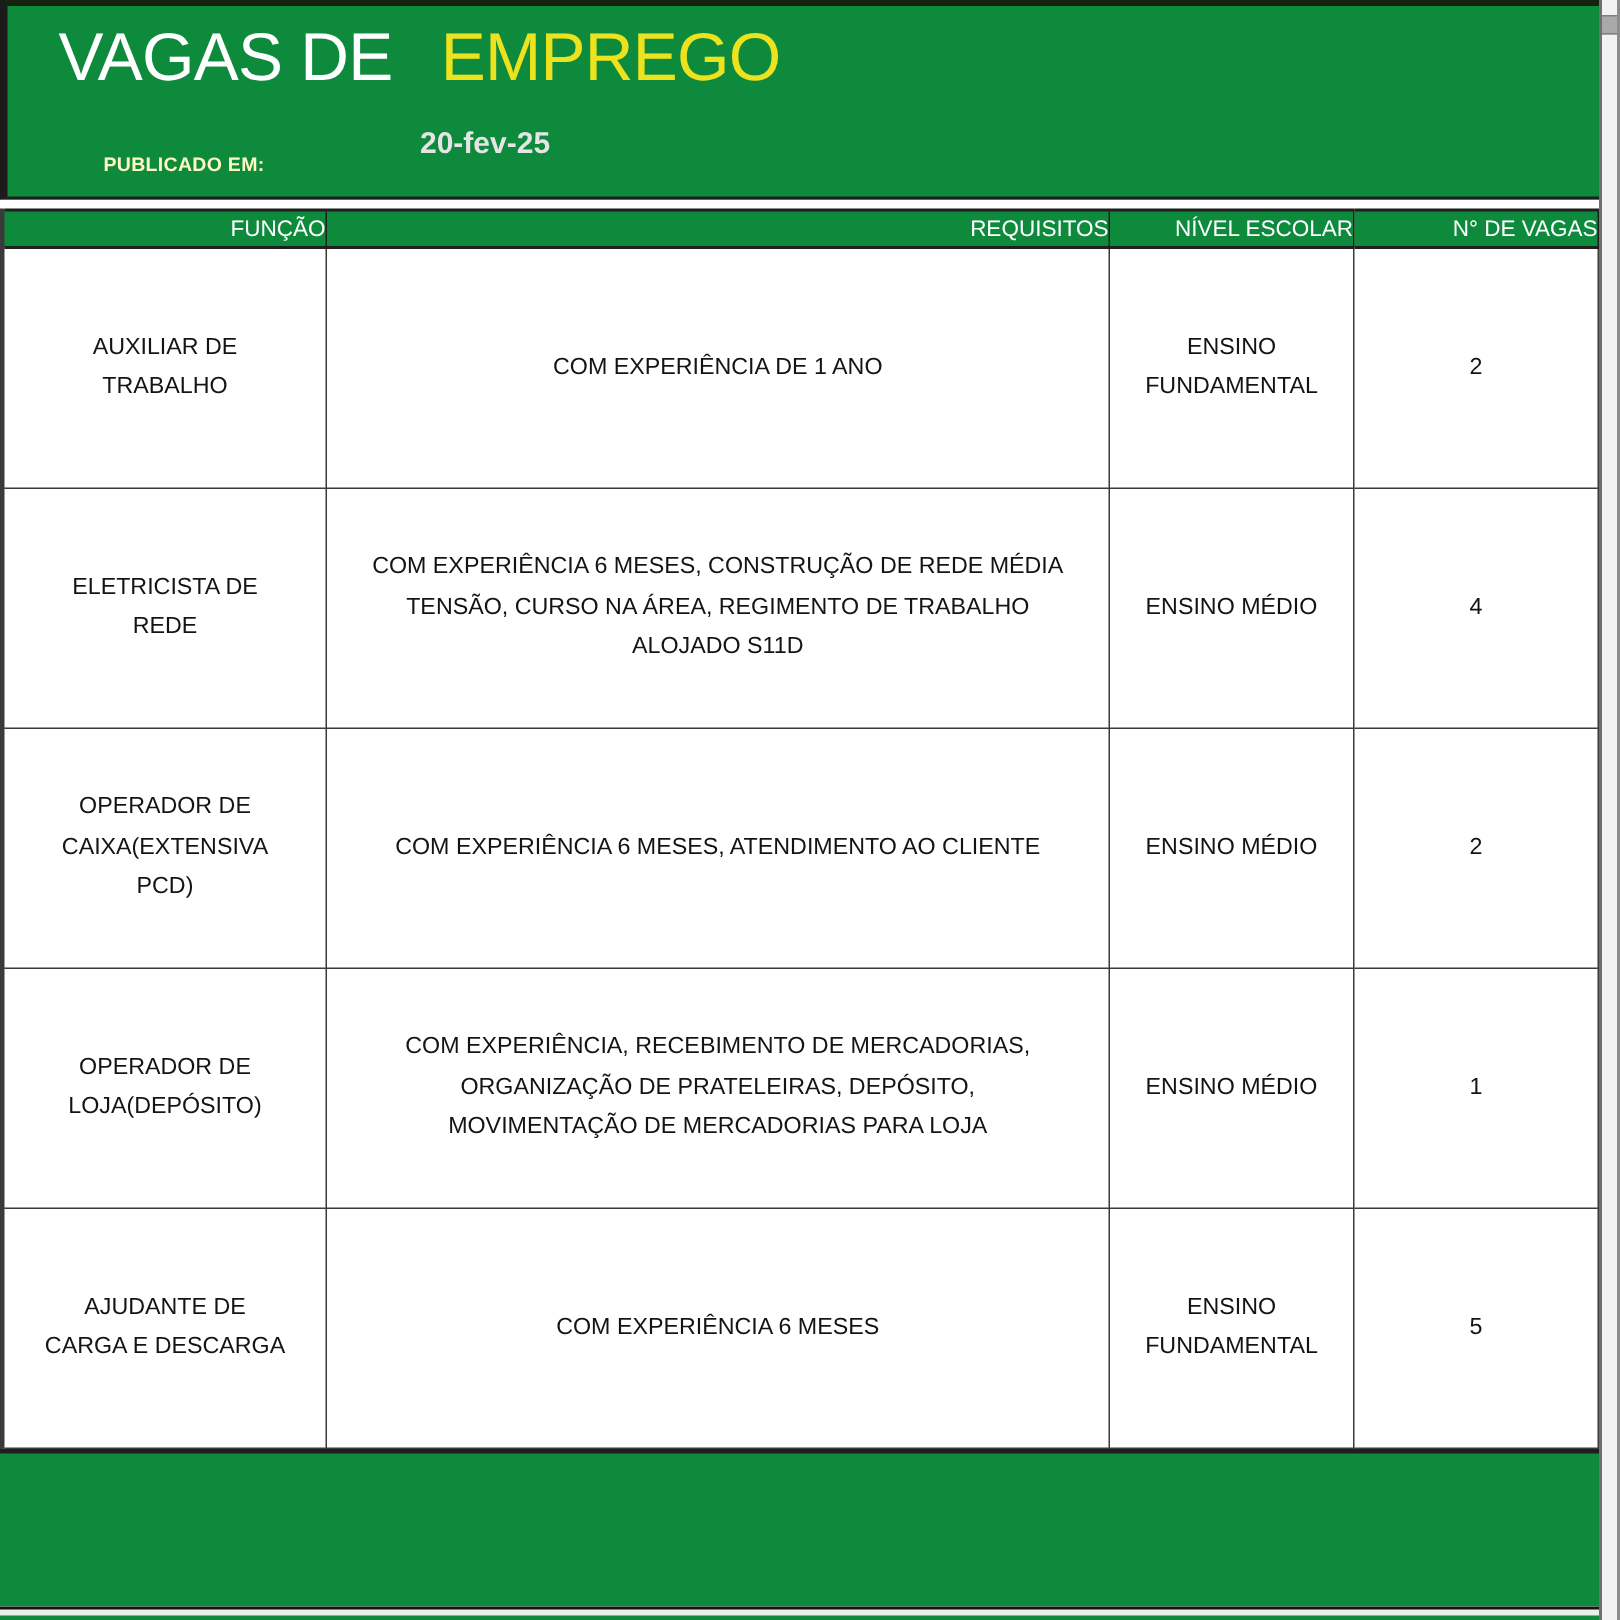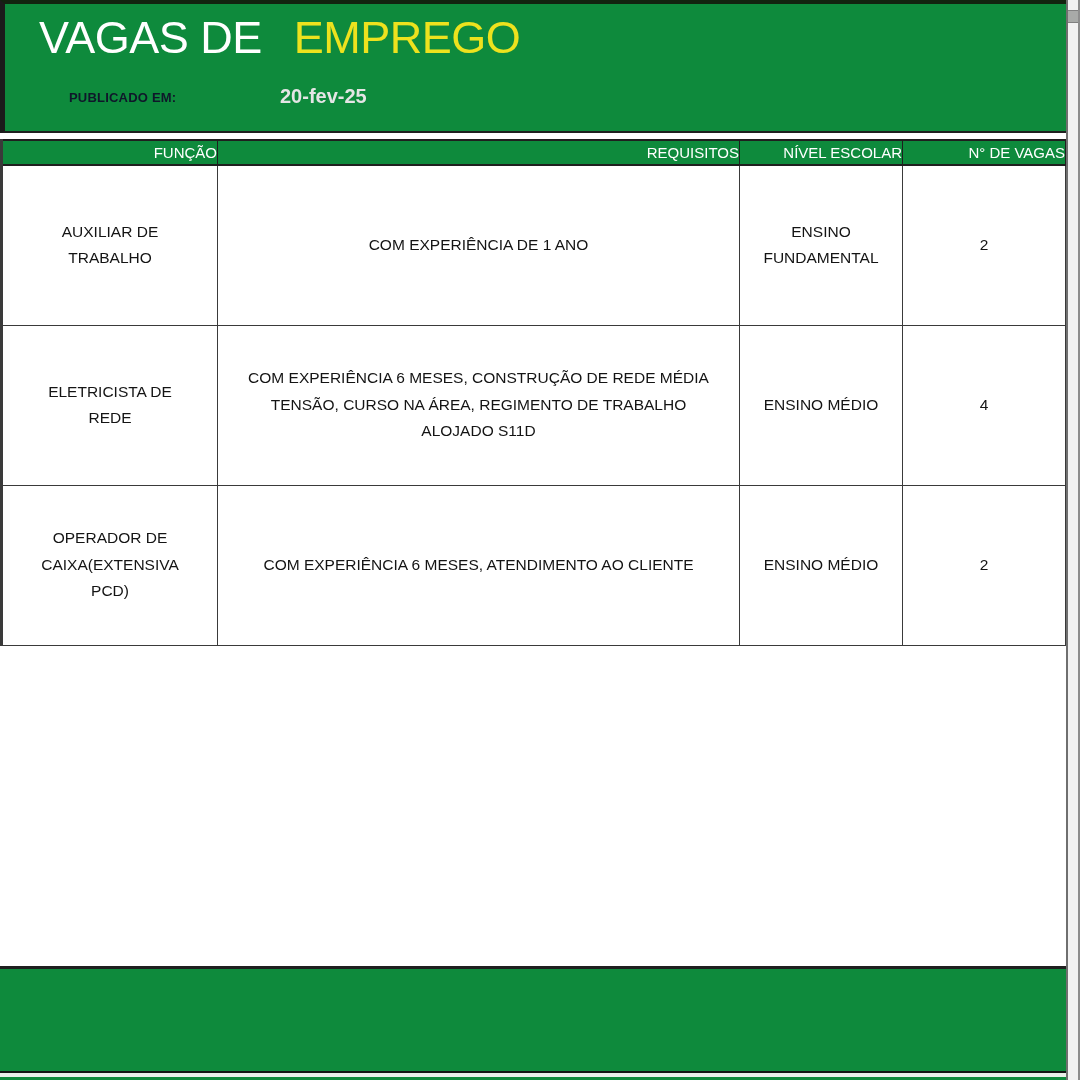--- a/index.html
+++ b/index.html
@@ -15,22 +15,22 @@
     border-top:4px solid #12230f;
     border-left:5px solid #1b1b1b;
     border-bottom:2px solid #1f1f1f;
   }
   .masthead .title {
     position:absolute; left:34px; top:8px;
     font-size:45px; letter-spacing:-0.5px; color:#ffffff; white-space:nowrap;
   }
   .masthead .title .yellow { color:#EDE21E; margin-left:32px; }
   .masthead .pub-label {
-    position:absolute; left:64px; top:86px;
-    font-size:13px; font-weight:bold; color:#0f172a; letter-spacing:0.2px;
+    position:absolute; left:64px; top:98px;
+    font-size:13px; font-weight:bold; color:#fef9c3; letter-spacing:0.2px;
   }
   .masthead .pub-date {
     position:absolute; left:275px; top:81px;
     font-size:20px; font-weight:bold; color:#e5e5e5;
   }
 
   
   table.jobs {
     position:absolute; left:0; top:139px; width:1064px;
     border-collapse:collapse; table-layout:fixed;
@@ -121,20 +121,32 @@
         <td class="cell-req">COM EXPERIÊNCIA 6 MESES, CONSTRUÇÃO DE REDE MÉDIA TENSÃO, CURSO NA ÁREA, REGIMENTO DE TRABALHO ALOJADO S11D</td>
         <td class="cell-nivel">ENSINO MÉDIO</td>
         <td class="cell-vagas">4</td>
       </tr>
       <tr>
         <td class="cell-funcao">OPERADOR DE CAIXA(EXTENSIVA PCD)</td>
         <td class="cell-req">COM EXPERIÊNCIA 6 MESES, ATENDIMENTO AO CLIENTE</td>
         <td class="cell-nivel">ENSINO MÉDIO</td>
         <td class="cell-vagas">2</td>
       </tr>
+      <tr>
+        <td class="cell-funcao">OPERADOR DE LOJA(DEPÓSITO)</td>
+        <td class="cell-req">COM EXPERIÊNCIA,  RECEBIMENTO DE MERCADORIAS, ORGANIZAÇÃO DE PRATELEIRAS, DEPÓSITO, MOVIMENTAÇÃO DE MERCADORIAS PARA LOJA</td>
+        <td class="cell-nivel">ENSINO MÉDIO</td>
+        <td class="cell-vagas">1</td>
+      </tr>
+      <tr>
+        <td class="cell-funcao">AJUDANTE DE CARGA E DESCARGA</td>
+        <td class="cell-req">COM EXPERIÊNCIA 6 MESES</td>
+        <td class="cell-nivel">ENSINO FUNDAMENTAL</td>
+        <td class="cell-vagas">5</td>
+      </tr>
     </tbody>
   </table>
 
   <div class="footer-band"></div>
   <div class="bottom-strip"></div>
 
   <div class="scrollbar">
     <div class="scroll-thumb"></div>
   </div>
 

